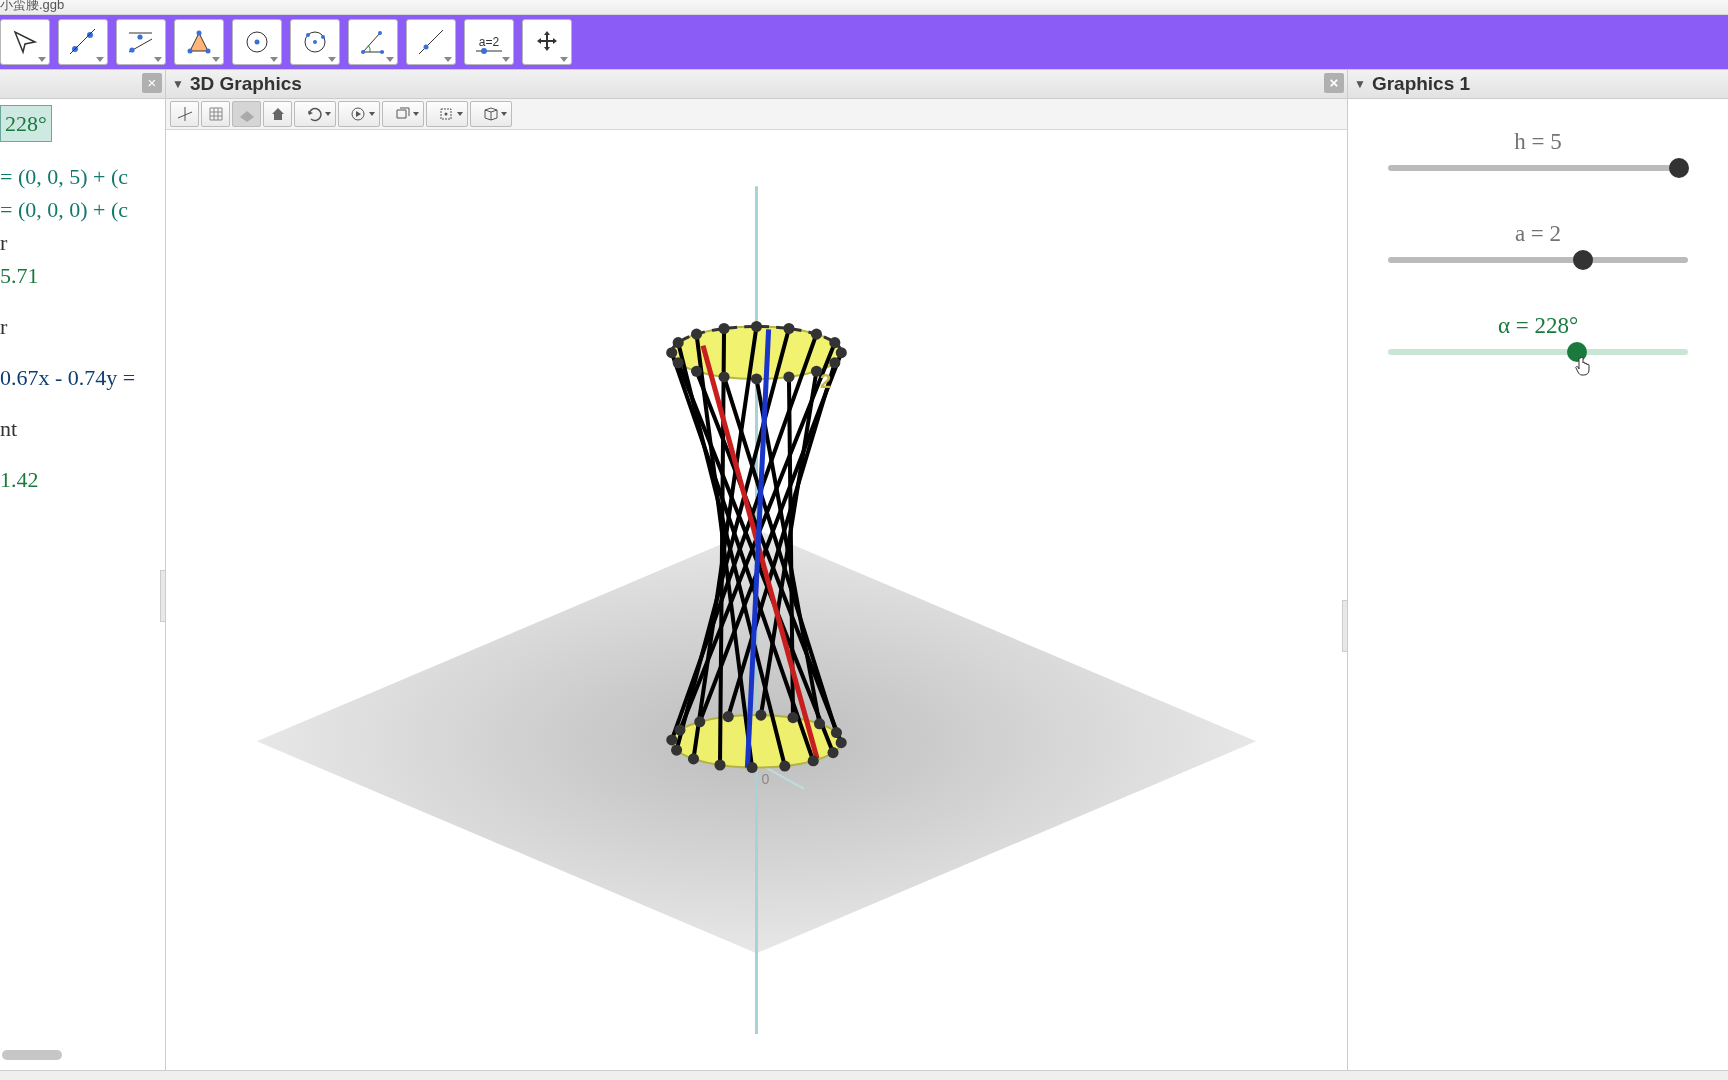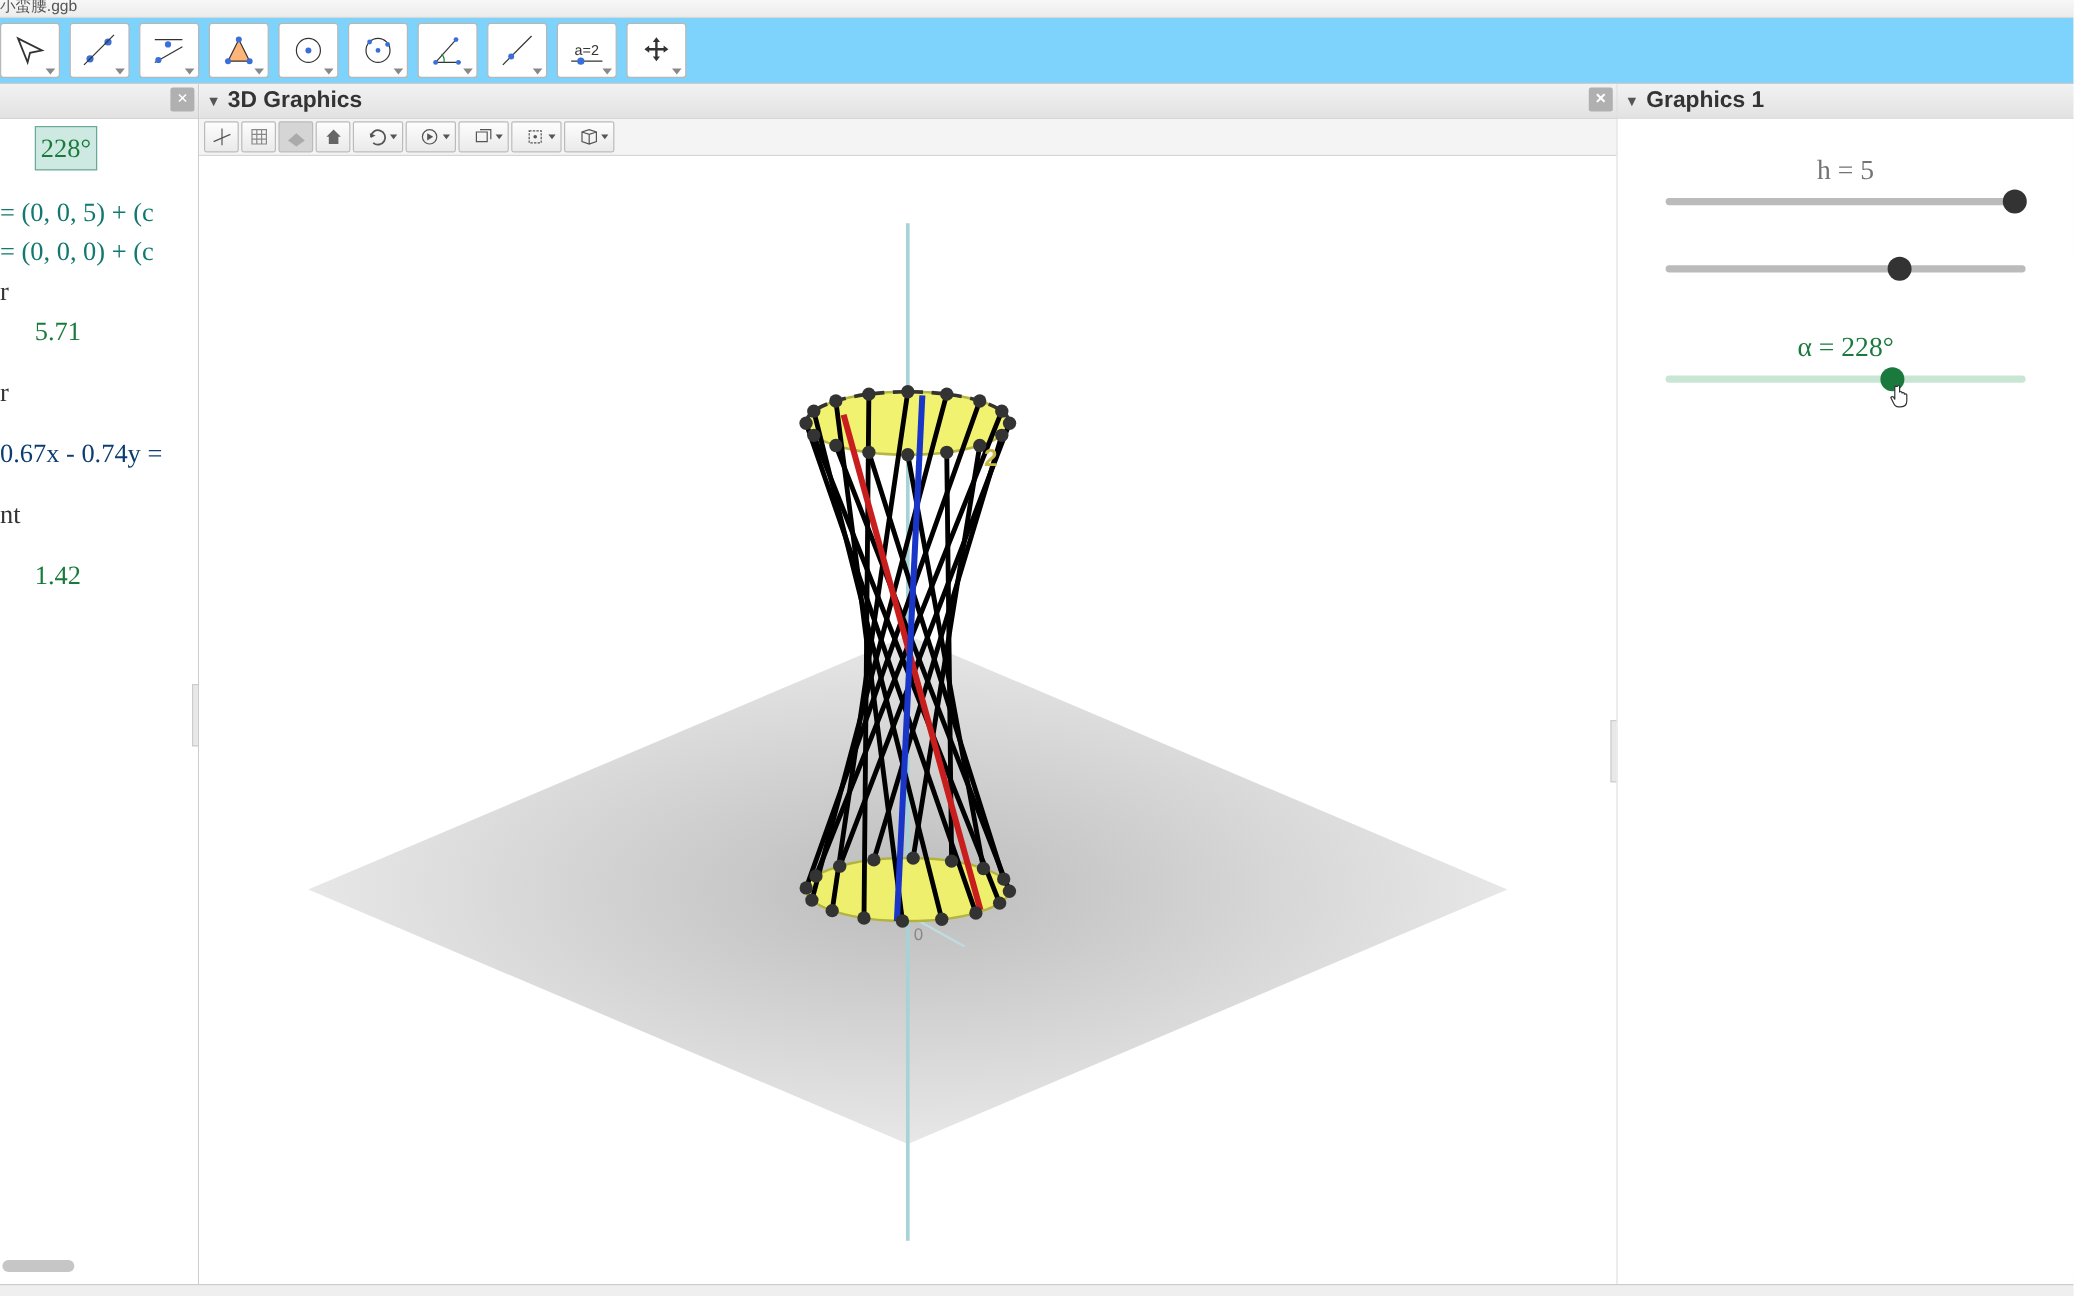--- a/index.html
+++ b/index.html
@@ -16,21 +16,21 @@
     height: 14px;
     background: linear-gradient(#f8f8f8, #ececec);
     border-bottom: 1px solid #d8d8d8;
     font-size: 13px;
     color: #555;
     line-height: 10px;
   }
   .toolbar {
     display: flex;
     padding: 4px 4px 4px 0;
-    background: #7dd3fc;
+    background: #8b5cf6;
     border-bottom: 1px solid #ccc;
     gap: 8px;
     text-align: center;
   }
   .tool-btn {
     width: 48px;
     height: 44px;
     background: #fff;
     border: 1px solid #b7b7b7;
     border-radius: 3px;
@@ -83,21 +83,21 @@
     border-radius: 2px;
   }
   .algebra-body {
     padding: 6px 6px 6px 0;
     font-family: "Times New Roman", serif;
     font-size: 22px;
     line-height: 1.5;
     color: #333;
     position: relative;
   }
-  .alg-green { color: #1a7a3e; font-weight: 500; margin-left: 29px; }
+  .alg-green { color: #1a7a3e; font-weight: 500; }
   .alg-dark { color: #0d3d72; font-weight: 500;}
   .alg-teal { color: #11796f; font-weight: 500;}
   .alg-high { background: #cde9e2; border: 1px solid #6aa89a; padding: 1px 4px;}
   .hscroll {
     position: absolute;
     bottom: 10px;
     left: 2px;
     width: 60px;
     height: 10px;
     background: #c6c6c6;
@@ -479,20 +479,21 @@
       <span>Graphics 1</span>
     </div>
     <div class="g2-canvas" id="sliders-host">
         <div class="slider-group">
           <div class="slider-label">h = 5</div>
           <div class="slider-track">
             <div class="slider-thumb" style="left: 97%;"></div>
           </div>
         </div>
         <div class="slider-group">
+          <div class="slider-label">a = 2</div>
           <div class="slider-track">
             <div class="slider-thumb" style="left: 65%;"></div>
           </div>
         </div>
         <div class="slider-group">
           <div class="slider-label green">α = 228°</div>
           <div class="slider-track green">
             <div class="slider-thumb green" style="left: 63%;"></div>
             <div style="position: absolute; left: calc(63% - 2px); top: 6px; width: 20px; height: 22px; pointer-events: none;"><svg width="20" height="22">
                 <path d="M6 3c0-1 2-1 2 0v5c0-1 2-1 2 0v1c0-1 2-1 2 0v1c0-1 2-1 2 0v5c0 3-2 5-5 5h-2c-2 0-3-1-4-3l-2-4c-1-1 1-2 2-1l1 2V3z" fill="#fff" stroke="#333" stroke-width="1"></path>

